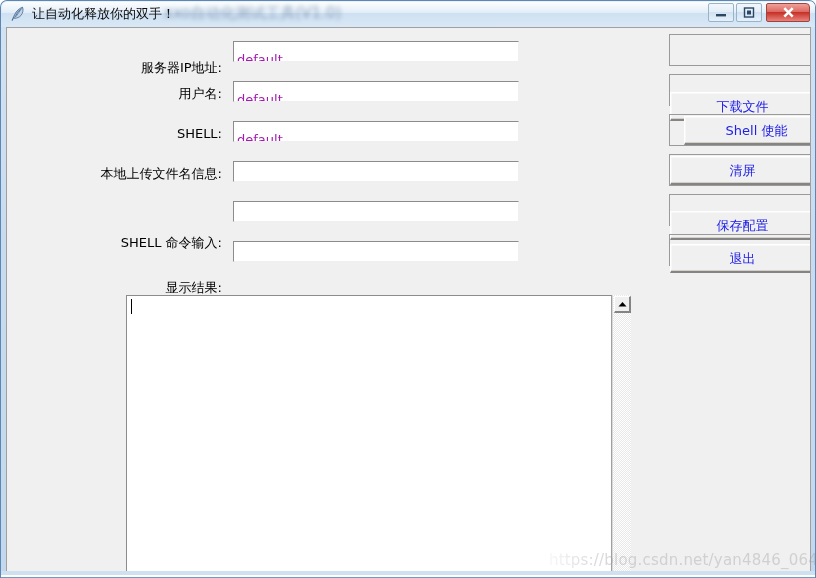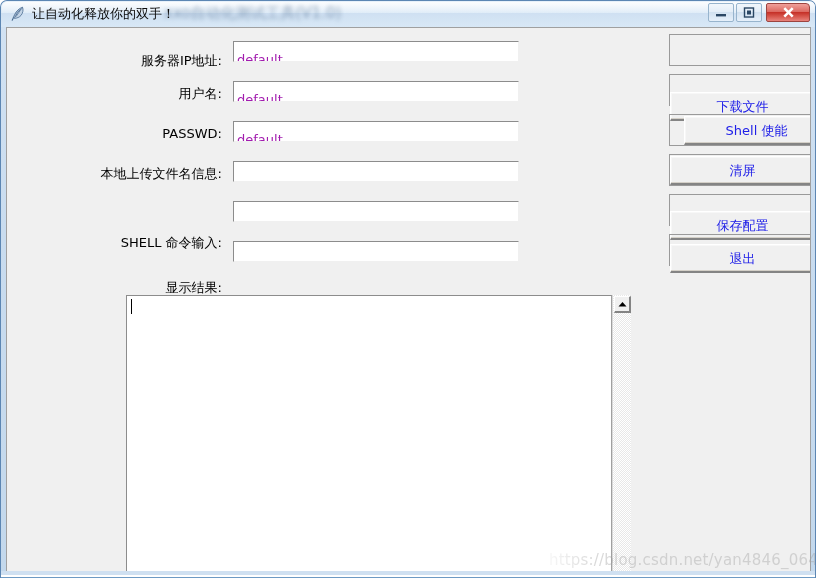--- a/index.html
+++ b/index.html
@@ -299,27 +299,27 @@
 
     <div class="wbtn" id="btn-close">
       <svg width="15" height="13" viewBox="0 0 15 13">
         <path d="M3.3 2.2 L 11.7 10.6 M11.7 2.2 L 3.3 10.6" stroke="#ffffff" stroke-width="2.6" stroke-linecap="butt"></path>
       </svg>
     </div>
   </div>
 
   <div id="client">
 
-    <div class="form-label" style="top:25px;">服务器IP地址:</div>
+    <div class="form-label" style="top:32px;">服务器IP地址:</div>
     <input class="tbox" style="top: 13px;" value="default">
 
     <div class="form-label" style="top:58px;">用户名:</div>
     <input class="tbox" style="top: 53px;" value="default">
 
-    <div class="form-label" style="top:98px;">PASSWD:</div>
+    <div class="form-label" style="top:98px;">SHELL:</div>
     <input class="tbox" style="top: 93px;" value="default">
 
     <div class="form-label" style="top:138px;">本地上传文件名信息:</div>
     <input class="tbox" style="top: 133px;" value="">
 
     <input class="tbox" style="top: 173px;" value="">
 
     <div class="form-label" style="top:207px;">SHELL 命令输入:</div>
     <input class="tbox" style="top: 213px;" value="">
 

